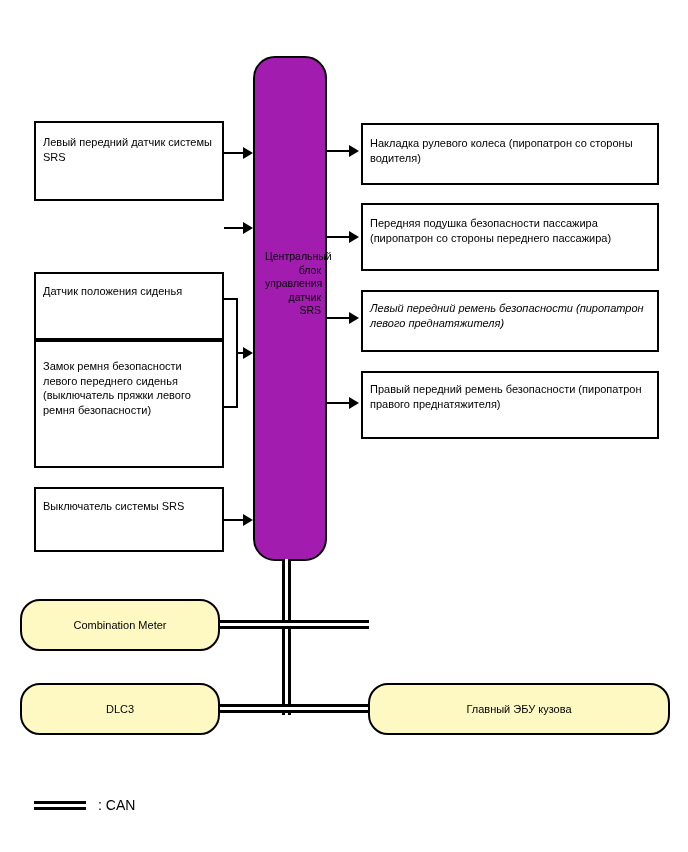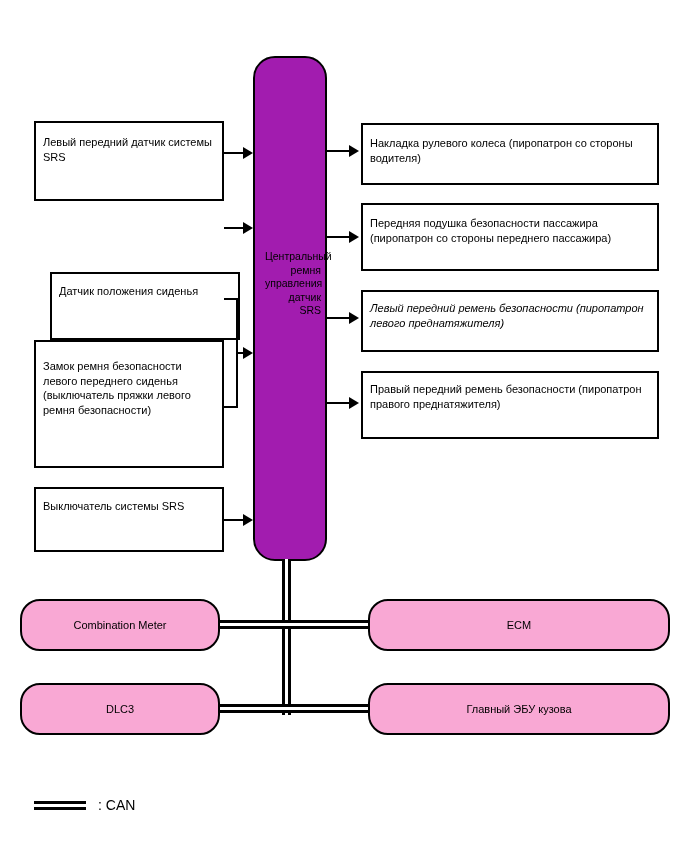--- a/index.html
+++ b/index.html
@@ -31,21 +31,21 @@
     position:absolute;border:2px solid #000;background:#a21caf;
     box-sizing:border-box;border-radius:22px;text-align:right;
   }
   .ecu .txt{
     position:absolute;left:10px;right:4px;
     font-size:10.5px;line-height:13.5px;
   }
 
   
   .cbox{
-    position:absolute;border:2px solid #000;background:#f9a8d4;
+    position:absolute;border:2px solid #000;background:#fef9c3;
     box-sizing:border-box;border-radius:20px;
     display:flex;align-items:center;justify-content:center;
   }
   .cbox .txt{font-size:11px;line-height:14px;text-align:center;}
 
   
   .ln{position:absolute;background:#000;}
   .hline{height:2px;}
   .vline{width:2px;}
 
@@ -85,36 +85,36 @@
 <body>
 
 <div class="page">
 
 
   <div class="rbox" style="left:34px;top:121px;width:190px;height:80px;">
     <div class="txt" style="top:12px;">Левый передний датчик системы SRS</div>
   </div>
 
 
-  <div class="rbox" style="left:50px;top:272px;width:190px;height:68px;">
+  <div class="rbox" style="left:34px;top:272px;width:190px;height:68px;">
     <div class="txt" style="top:10px;">Датчик положения сиденья</div>
   </div>
 
   <div class="rbox" style="left:34px;top:340px;width:190px;height:128px;">
     <div class="txt" style="top:17px;">Замок ремня безопасности левого переднего сиденья (выключатель пряжки левого ремня безопасности)</div>
   </div>
 
   <div class="rbox" style="left:34px;top:487px;width:190px;height:65px;">
     <div class="txt" style="top:10px;">Выключатель системы SRS</div>
   </div>
 
   <div class="ecu" style="left:253px;top:56px;width:74px;height:505px;">
     <div class="txt" style="top:192px;">
       <div>Центральный</div>
-      <div>ремня</div>
+      <div>блок</div>
       <div>управления</div>
       <div>датчик SRS</div>
     </div>
   </div>
 
   <div class="ln hline" style="left:224px;top:152px;width:22px;"></div>
   <div class="arrow" style="left:243px;top:147px;"></div>
 
   <div class="ln hline" style="left:224px;top:227px;width:22px;"></div>
   <div class="arrow" style="left:243px;top:222px;"></div>
@@ -159,23 +159,20 @@
   <div class="can-v" style="left:282px;top:559px;height:156px;"></div>
 
   <div class="can-h" style="left:219px;top:620px;width:150px;"></div>
 
   <div class="can-h" style="left:219px;top:704px;width:150px;"></div>
 
   <div class="cbox" style="left:20px;top:599px;width:200px;height:52px;">
     <div class="txt">Combination Meter</div>
   </div>
 
-  <div class="cbox" style="left:368px;top:599px;width:302px;height:52px;">
-    <div class="txt">ECM</div>
-  </div>
 
   <div class="cbox" style="left:20px;top:683px;width:200px;height:52px;">
     <div class="txt">DLC3</div>
   </div>
 
   <div class="cbox" style="left:368px;top:683px;width:302px;height:52px;">
     <div class="txt">Главный ЭБУ кузова</div>
   </div>
 
   <div class="legend" style="left:34px;top:801px;">

